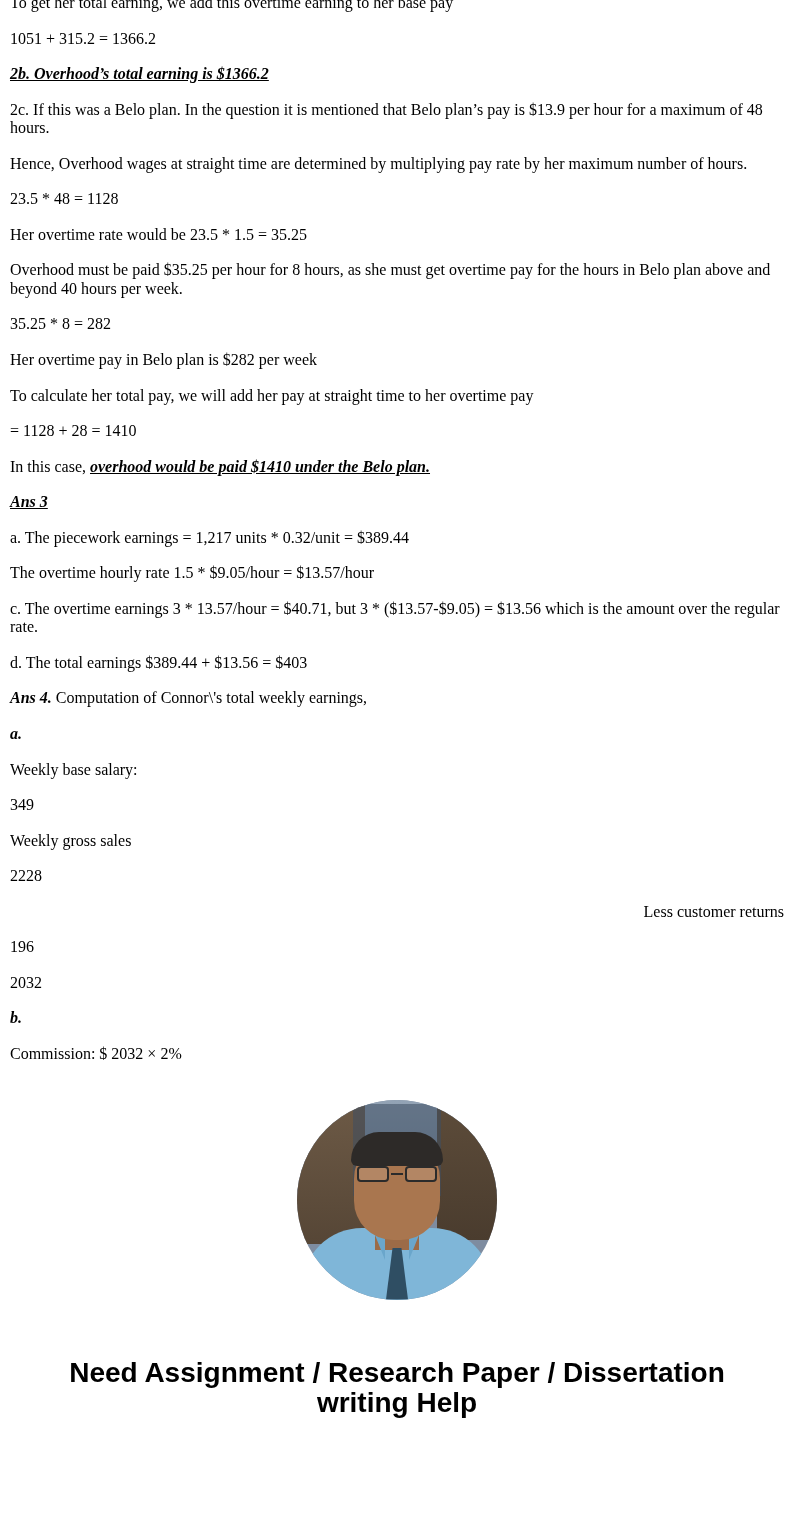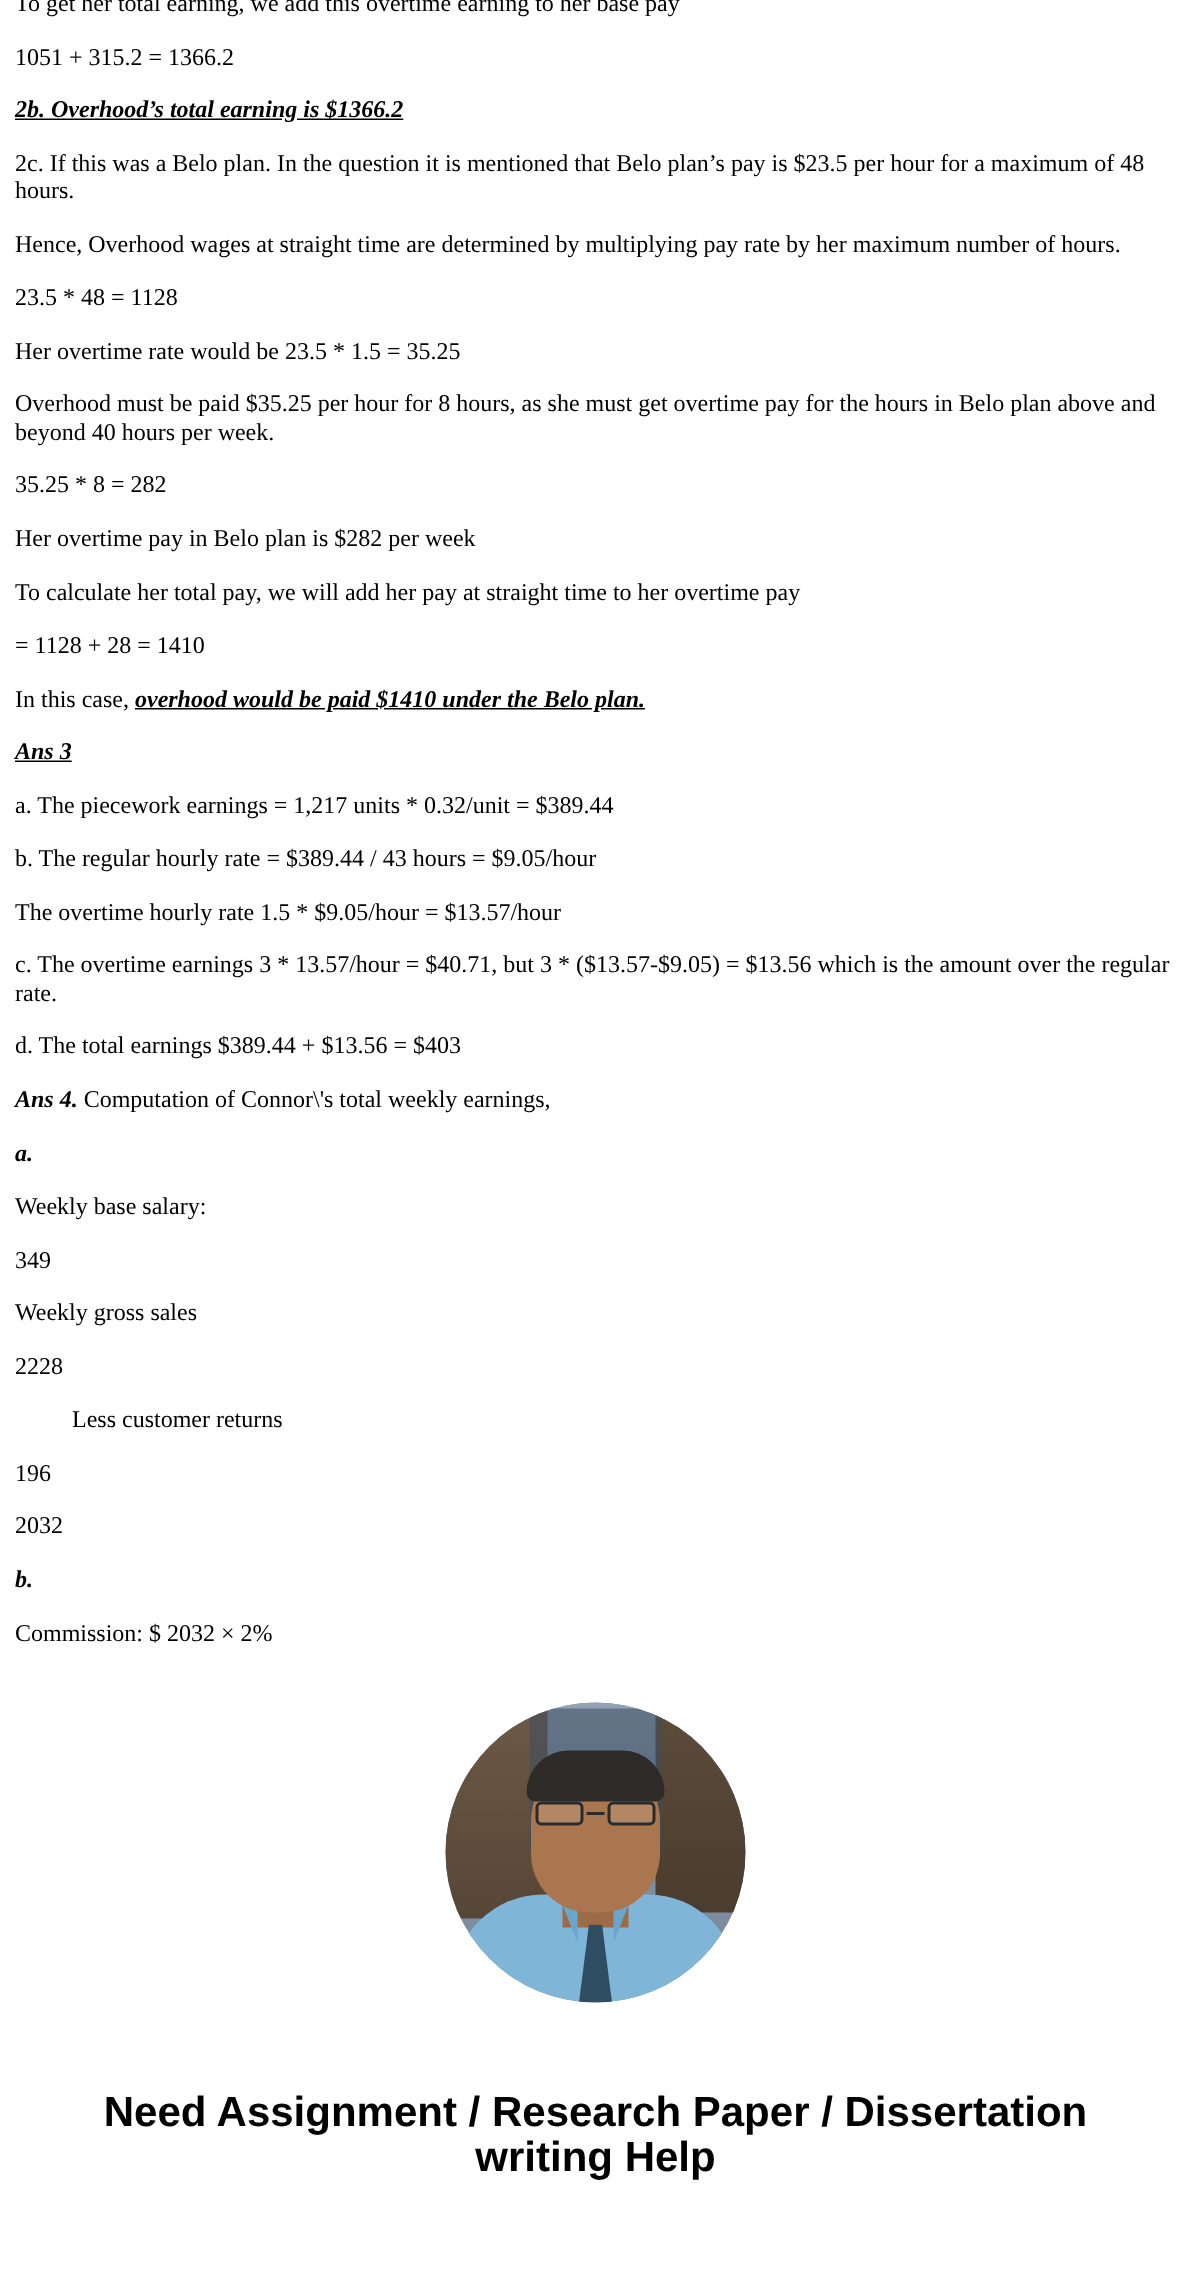--- a/index.html
+++ b/index.html
@@ -28,21 +28,21 @@
   .para {
     margin-top: 12px;
     margin-bottom: 17px;
     line-height: 1.16;
   }
   .first {
     margin-top: -6px;
   }
   .bold { font-weight: bold; font-style: italic; }
   .bolditalic { font-weight: bold; font-style: italic; text-decoration: underline; }
-  .indent { padding-left: 38px; }
+  .indent { padding-left: 38px; text-align: right; }
   .figure-wrap {
     margin-top: 36px;
     display: flex;
     justify-content: center;
   }
   .avatar {
     width: 200px;
     height: 200px;
     border-radius: 50%;
     overflow: hidden;
@@ -181,33 +181,32 @@
   }
 </style>
 </head>
 <body>
 
 <div class="page">
 
   <p class="para first">To get her total earning, we add this overtime earning to her base pay</p>
   <p class="para">1051 + 315.2 = 1366.2</p>
   <p class="para bolditalic">2b. Overhood’s total earning is $1366.2</p>
-  <p class="para">2c. If this was a Belo plan. In the question it is mentioned that Belo plan’s pay is $23.5 per hour for a maximum of 48 hours.</p>
+  <p class="para">2c. If this was a Belo plan. In the question it is mentioned that Belo plan’s pay is $13.9 per hour for a maximum of 48 hours.</p>
   <p class="para">Hence, Overhood wages at straight time are determined by multiplying pay rate by her maximum number of hours.</p>
   <p class="para">23.5 * 48 = 1128</p>
   <p class="para">Her overtime rate would be 23.5 * 1.5 = 35.25</p>
   <p class="para">Overhood must be paid $35.25 per hour for 8 hours, as she must get overtime pay for the hours in Belo plan above and beyond 40 hours per week.</p>
   <p class="para">35.25 * 8 = 282</p>
   <p class="para">Her overtime pay in Belo plan is $282 per week</p>
   <p class="para">To calculate her total pay, we will add her pay at straight time to her overtime pay</p>
   <p class="para">= 1128 + 28 = 1410</p>
   <p class="para"><span>In this case, </span><span class="bolditalic">overhood would be paid $1410 under the Belo plan.</span></p>
   <p class="para bolditalic">Ans 3</p>
   <p class="para">a. The piecework earnings = 1,217 units * 0.32/unit = $389.44</p>
-  <p class="para">b. The regular hourly rate = $389.44 / 43 hours = $9.05/hour</p>
   <p class="para">The overtime hourly rate 1.5 * $9.05/hour = $13.57/hour</p>
   <p class="para">c. The overtime earnings 3 * 13.57/hour = $40.71, but 3 * ($13.57-$9.05) = $13.56 which is the amount over the regular rate.</p>
   <p class="para">d. The total earnings $389.44 + $13.56 = $403</p>
   <p class="para"><span class="bold">Ans 4.</span><span> Computation of Connor\'s total weekly earnings,</span></p>
   <p class="para bold">a.</p>
   <p class="para">Weekly base salary:</p>
   <p class="para">349</p>
   <p class="para">Weekly gross sales</p>
   <p class="para">2228</p>
   <p class="para indent">Less customer returns</p>

